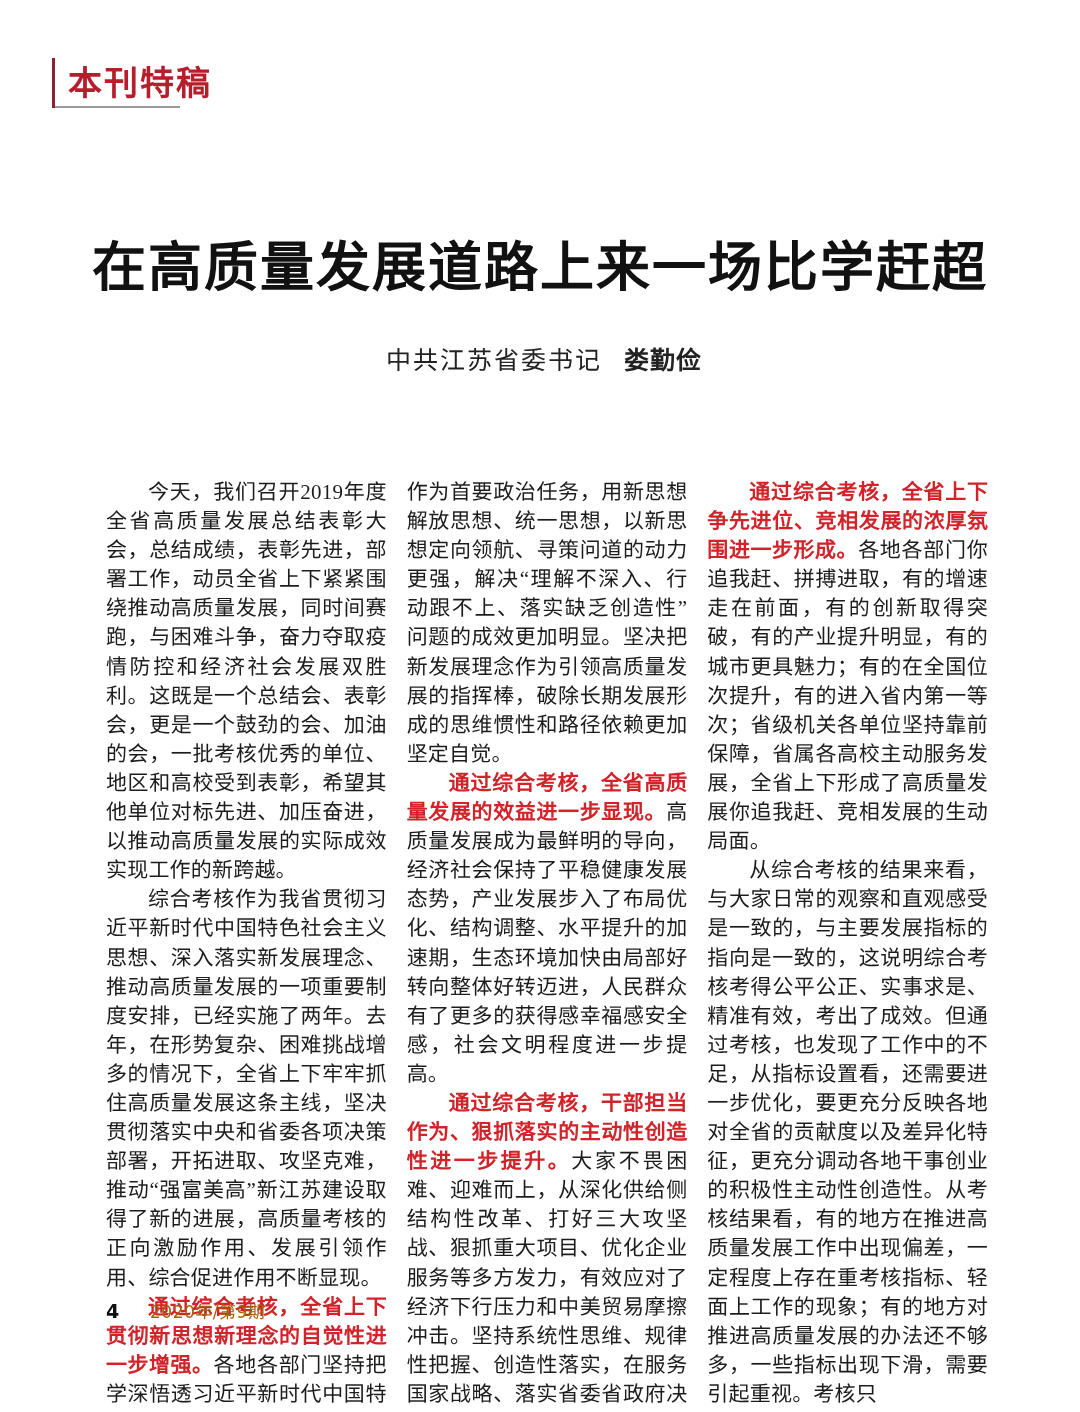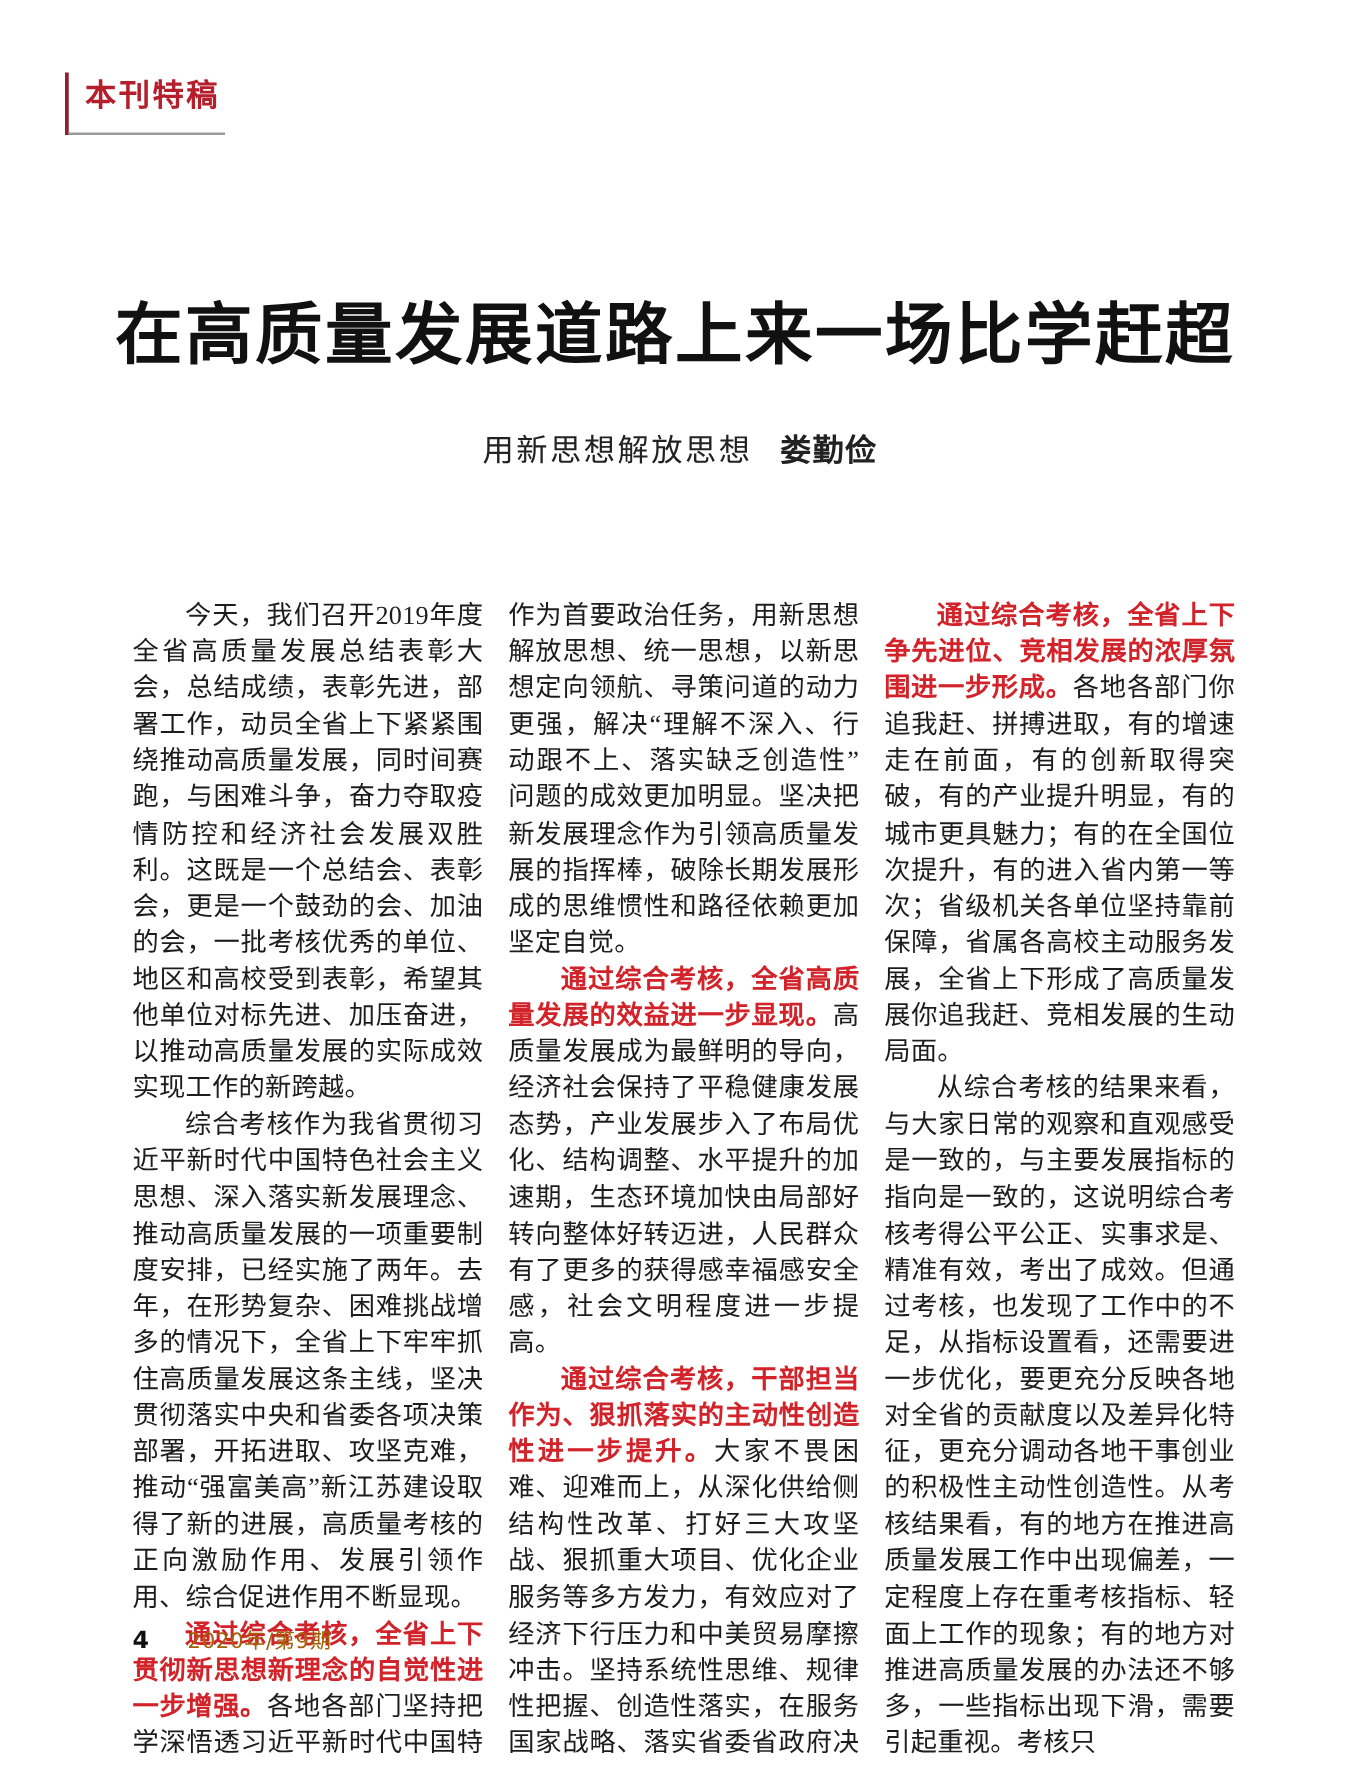--- a/index.html
+++ b/index.html
@@ -32,21 +32,21 @@
     width: 3px;
     height: 50px;
     background: #8c2230;
   }
   .running-head .kicker {
     position: absolute;
     left: 16px;
     top: -2px;
     font-family: "DejaVu Serif", "Liberation Serif", serif;
     font-weight: 700;
-    font-size: 25px;
+    font-size: 34px;
     letter-spacing: 2px;
     color: #b51e2b;
     white-space: nowrap;
   }
   .running-head .rule-h {
     position: absolute;
     left: 3px;
     top: 48px;
     width: 125px;
     height: 2px;
@@ -143,21 +143,21 @@
 
 <div class="running-head">
   <div class="rule-v"></div>
   <div class="kicker" style="color: rgb(181, 30, 43);">本刊特稿</div>
   <div class="rule-h"></div>
 </div>
 
 <div class="title-block">
   <h1 class="doc-title">在高质量发展道路上来一场比学赶超</h1>
   <div class="byline">
-    <span>用新思想解放思想</span><span class="gap"></span><span class="author">娄勤俭</span>
+    <span>中共江苏省委书记</span><span class="gap"></span><span class="author">娄勤俭</span>
   </div>
 </div>
 
 <div class="body-cols">
   <div class="col" id="col-0">
       <p class="indent"><span>今天，我们召开2019年度全省高质量发展总结表彰大会，总结成绩，表彰先进，部署工作，动员全省上下紧紧围绕推动高质量发展，同时间赛跑，与困难斗争，奋力夺取疫情防控和经济社会发展双胜利。这既是一个总结会、表彰会，更是一个鼓劲的会、加油的会，一批考核优秀的单位、地区和高校受到表彰，希望其他单位对标先进、加压奋进，以推动高质量发展的实际成效实现工作的新跨越。</span></p>
       <p class="indent"><span>综合考核作为我省贯彻习近平新时代中国特色社会主义思想、深入落实新发展理念、推动高质量发展的一项重要制度安排，已经实施了两年。去年，在形势复杂、困难挑战增多的情况下，全省上下牢牢抓住高质量发展这条主线，坚决贯彻落实中央和省委各项决策部署，开拓进取、攻坚克难，推动“强富美高”新江苏建设取得了新的进展，高质量考核的正向激励作用、发展引领作用、综合促进作用不断显现。</span></p>
       <p class="indent"><span class="lead" style="color: rgb(210, 35, 42);">通过综合考核，全省上下贯彻新思想新理念的自觉性进一步增强。</span><span>各地各部门坚持把学深悟透习近平新时代中国特色社会主义思想</span></p>
     </div>
   <div class="col" id="col-1">

